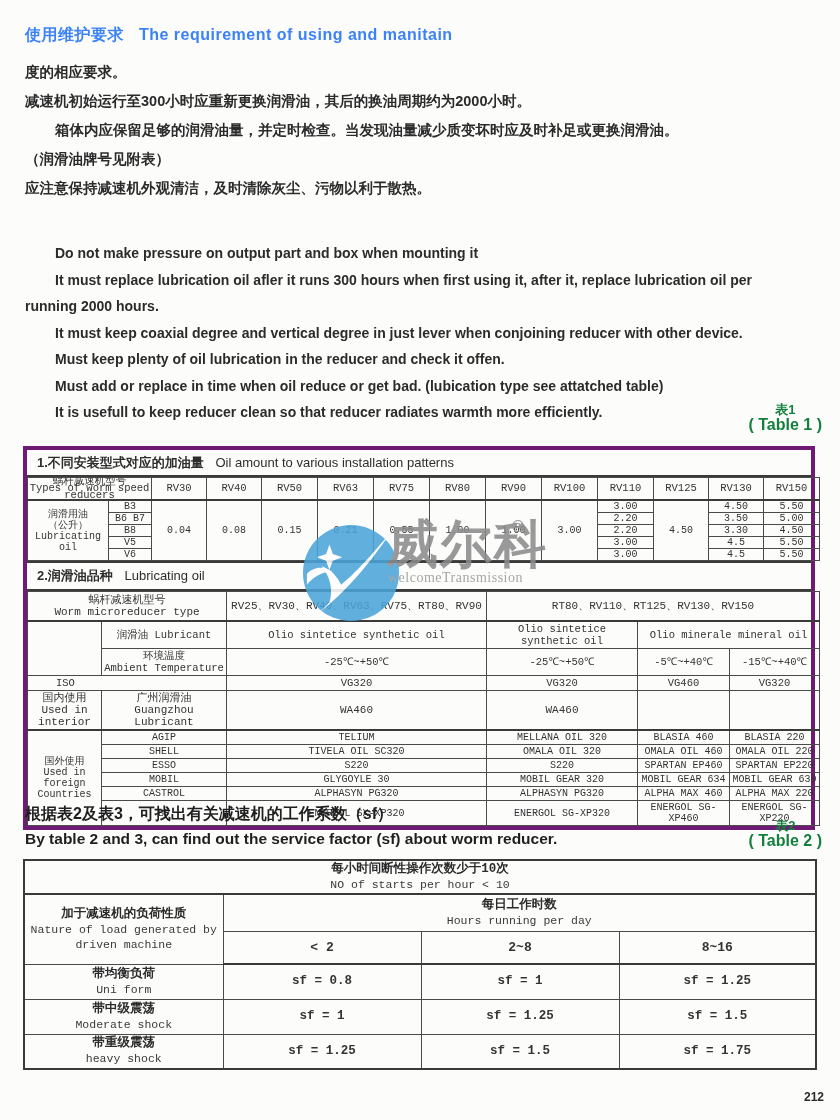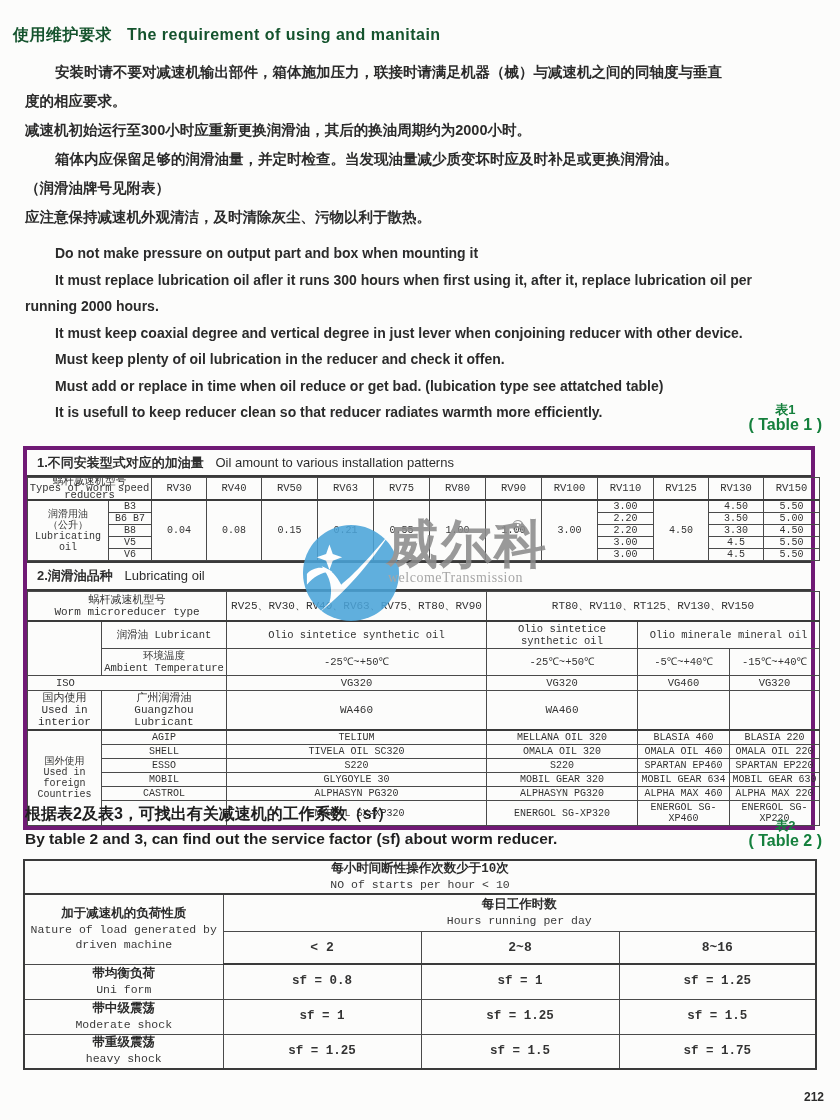--- a/index.html
+++ b/index.html
@@ -3,22 +3,22 @@
 <meta charset="utf-8">
 <style>
   * { margin:0; padding:0; box-sizing:border-box; }
   body { background:#e8e8e8; font-family:"Liberation Sans", sans-serif; }
   .page {
     position:relative; width:840px; height:1120px; margin:0 auto;
     background:#fcfcfb; color:#2a2a2a; overflow:hidden;
   }
   
   .doc-title {
-    position:absolute; left:13px; top:25px;
-    font-size:16px; font-weight:bold; color:#14532d; letter-spacing:.5px;
+    position:absolute; left:25px; top:25px;
+    font-size:16px; font-weight:bold; color:#3b82f6; letter-spacing:.5px;
   }
   .doc-title .en { margin-left:10px; }
   .cn-block { position:absolute; left:25px; top:58px; width:792px; }
   .cn-block .line { font-size:14.5px; font-weight:bold; line-height:29px; color:#2b2b2b; }
   .en-block { position:absolute; left:25px; top:240px; width:792px; }
   .en-block .line { font-size:14px; font-weight:bold; line-height:26.5px; color:#2b2b2b; }
   .ind { padding-left:30px; }
   .tbl-label { position:absolute; right:18px; text-align:center; font-weight:bold; line-height:15px; color:#15803d; }
   .tbl-label .cn { font-size:13px; }
   .tbl-label .en { font-size:16px; }
@@ -84,21 +84,20 @@
 <body>
 
 <div class="page">
 
   <div class="doc-title">
     <span class="cn">使用维护要求</span>
     <span class="en">The requirement of using and manitain</span>
   </div>
 
   <div class="cn-block">
-    <div class="line ind">安装时请不要对减速机输出部件，箱体施加压力，联接时请满足机器（械）与减速机之间的同轴度与垂直</div>
     <div class="line">度的相应要求。</div>
     <div class="line">减速机初始运行至300小时应重新更换润滑油，其后的换油周期约为2000小时。</div>
     <div class="line ind">箱体内应保留足够的润滑油量，并定时检查。当发现油量减少质变坏时应及时补足或更换润滑油。</div>
     <div class="line">（润滑油牌号见附表）</div>
     <div class="line">应注意保持减速机外观清洁，及时清除灰尘、污物以利于散热。</div>
   </div>
 
   <div class="en-block">
     <div class="line ind">Do not make pressure on output part and box when mounting it</div>
     <div class="line ind">It must replace lubrication oil afler it runs 300 hours when first using it, after it, replace lubrication oil per</div>

